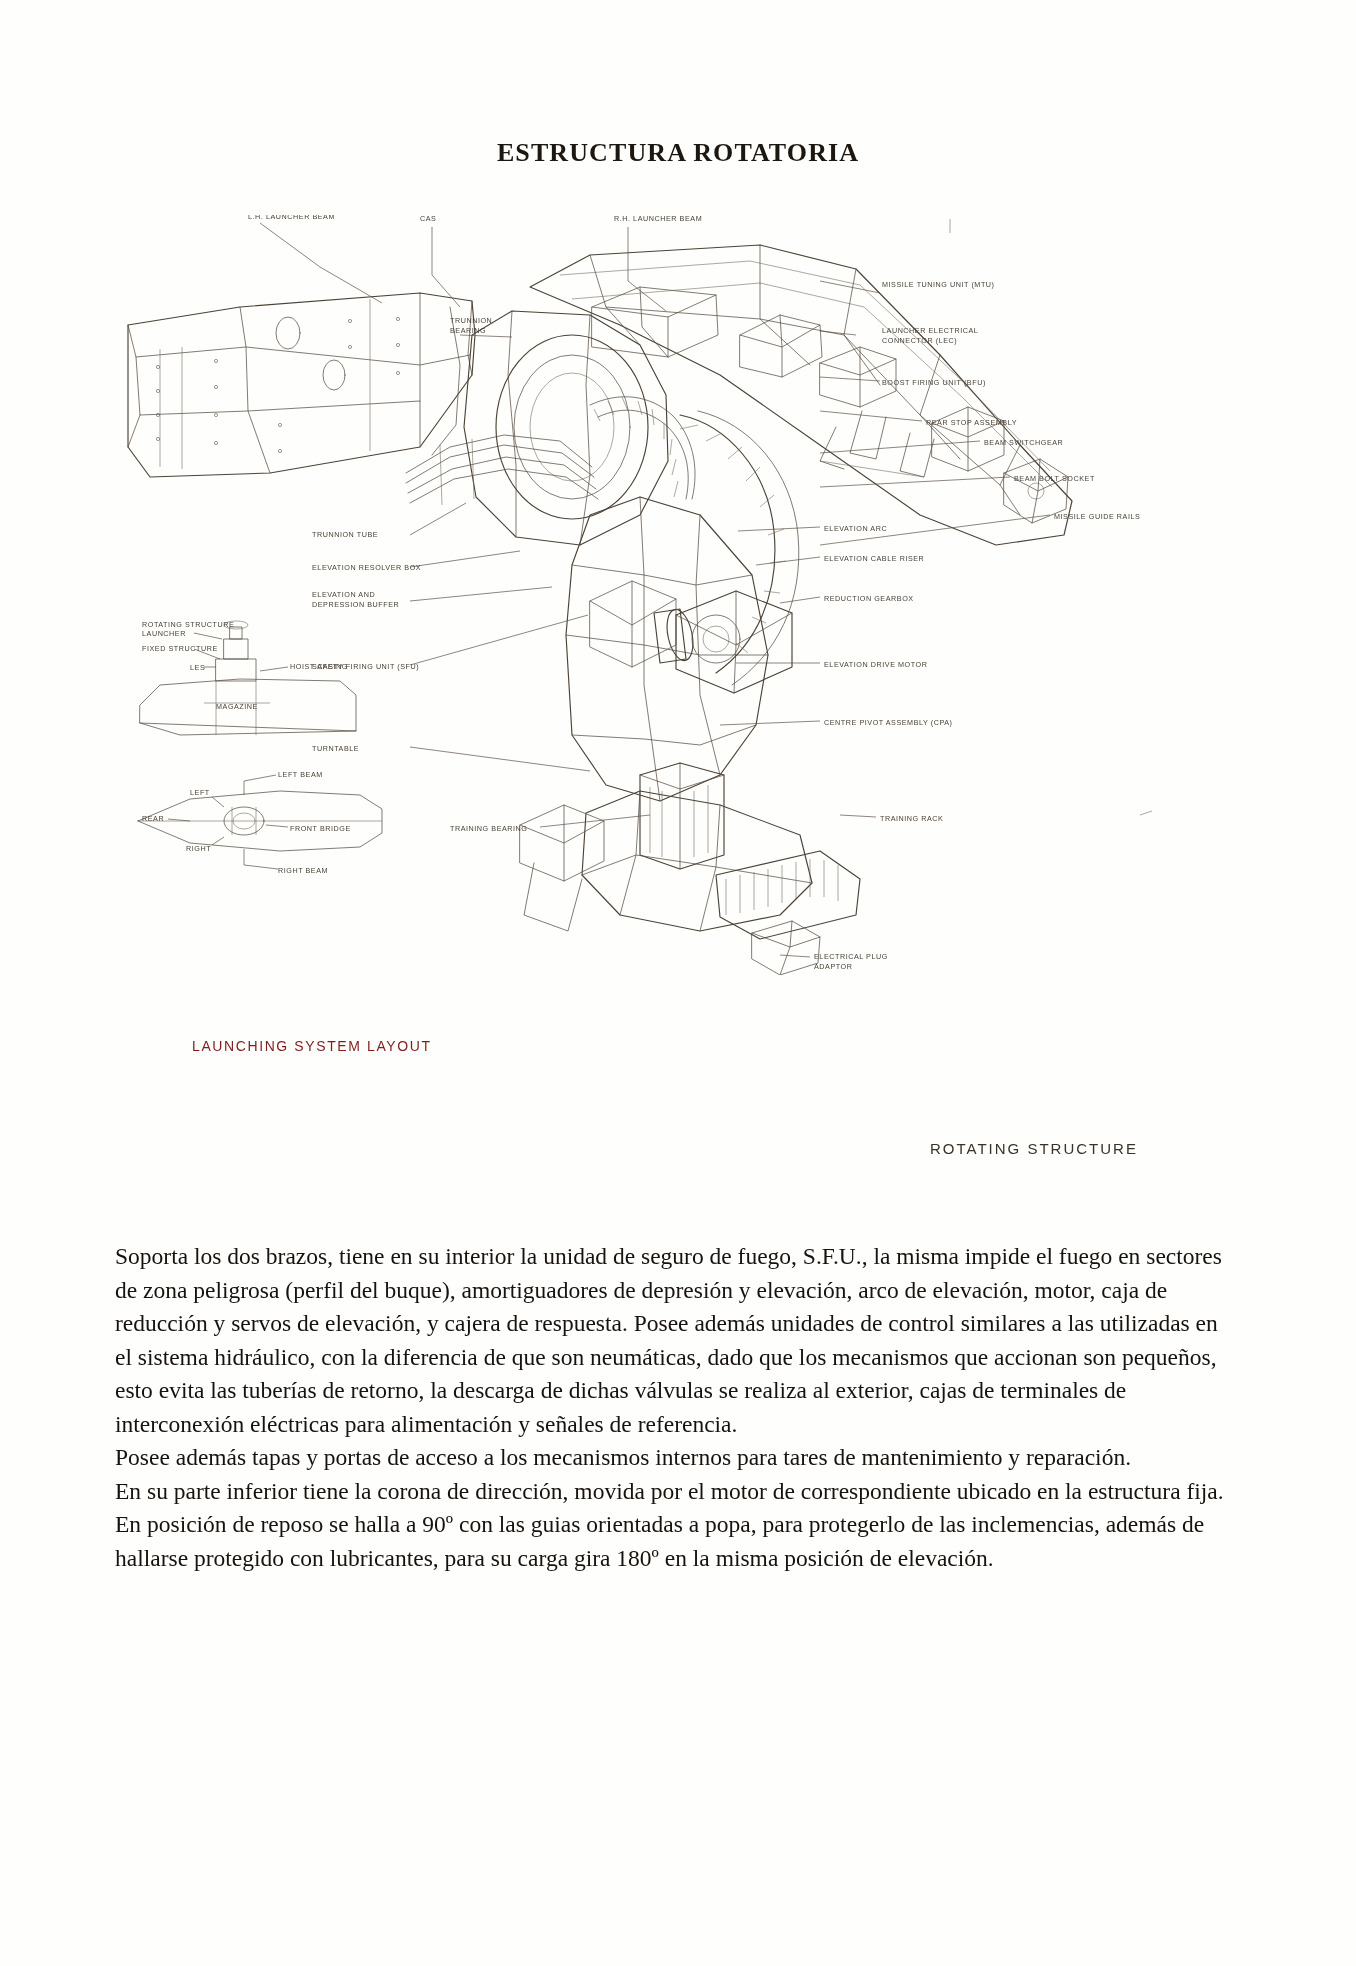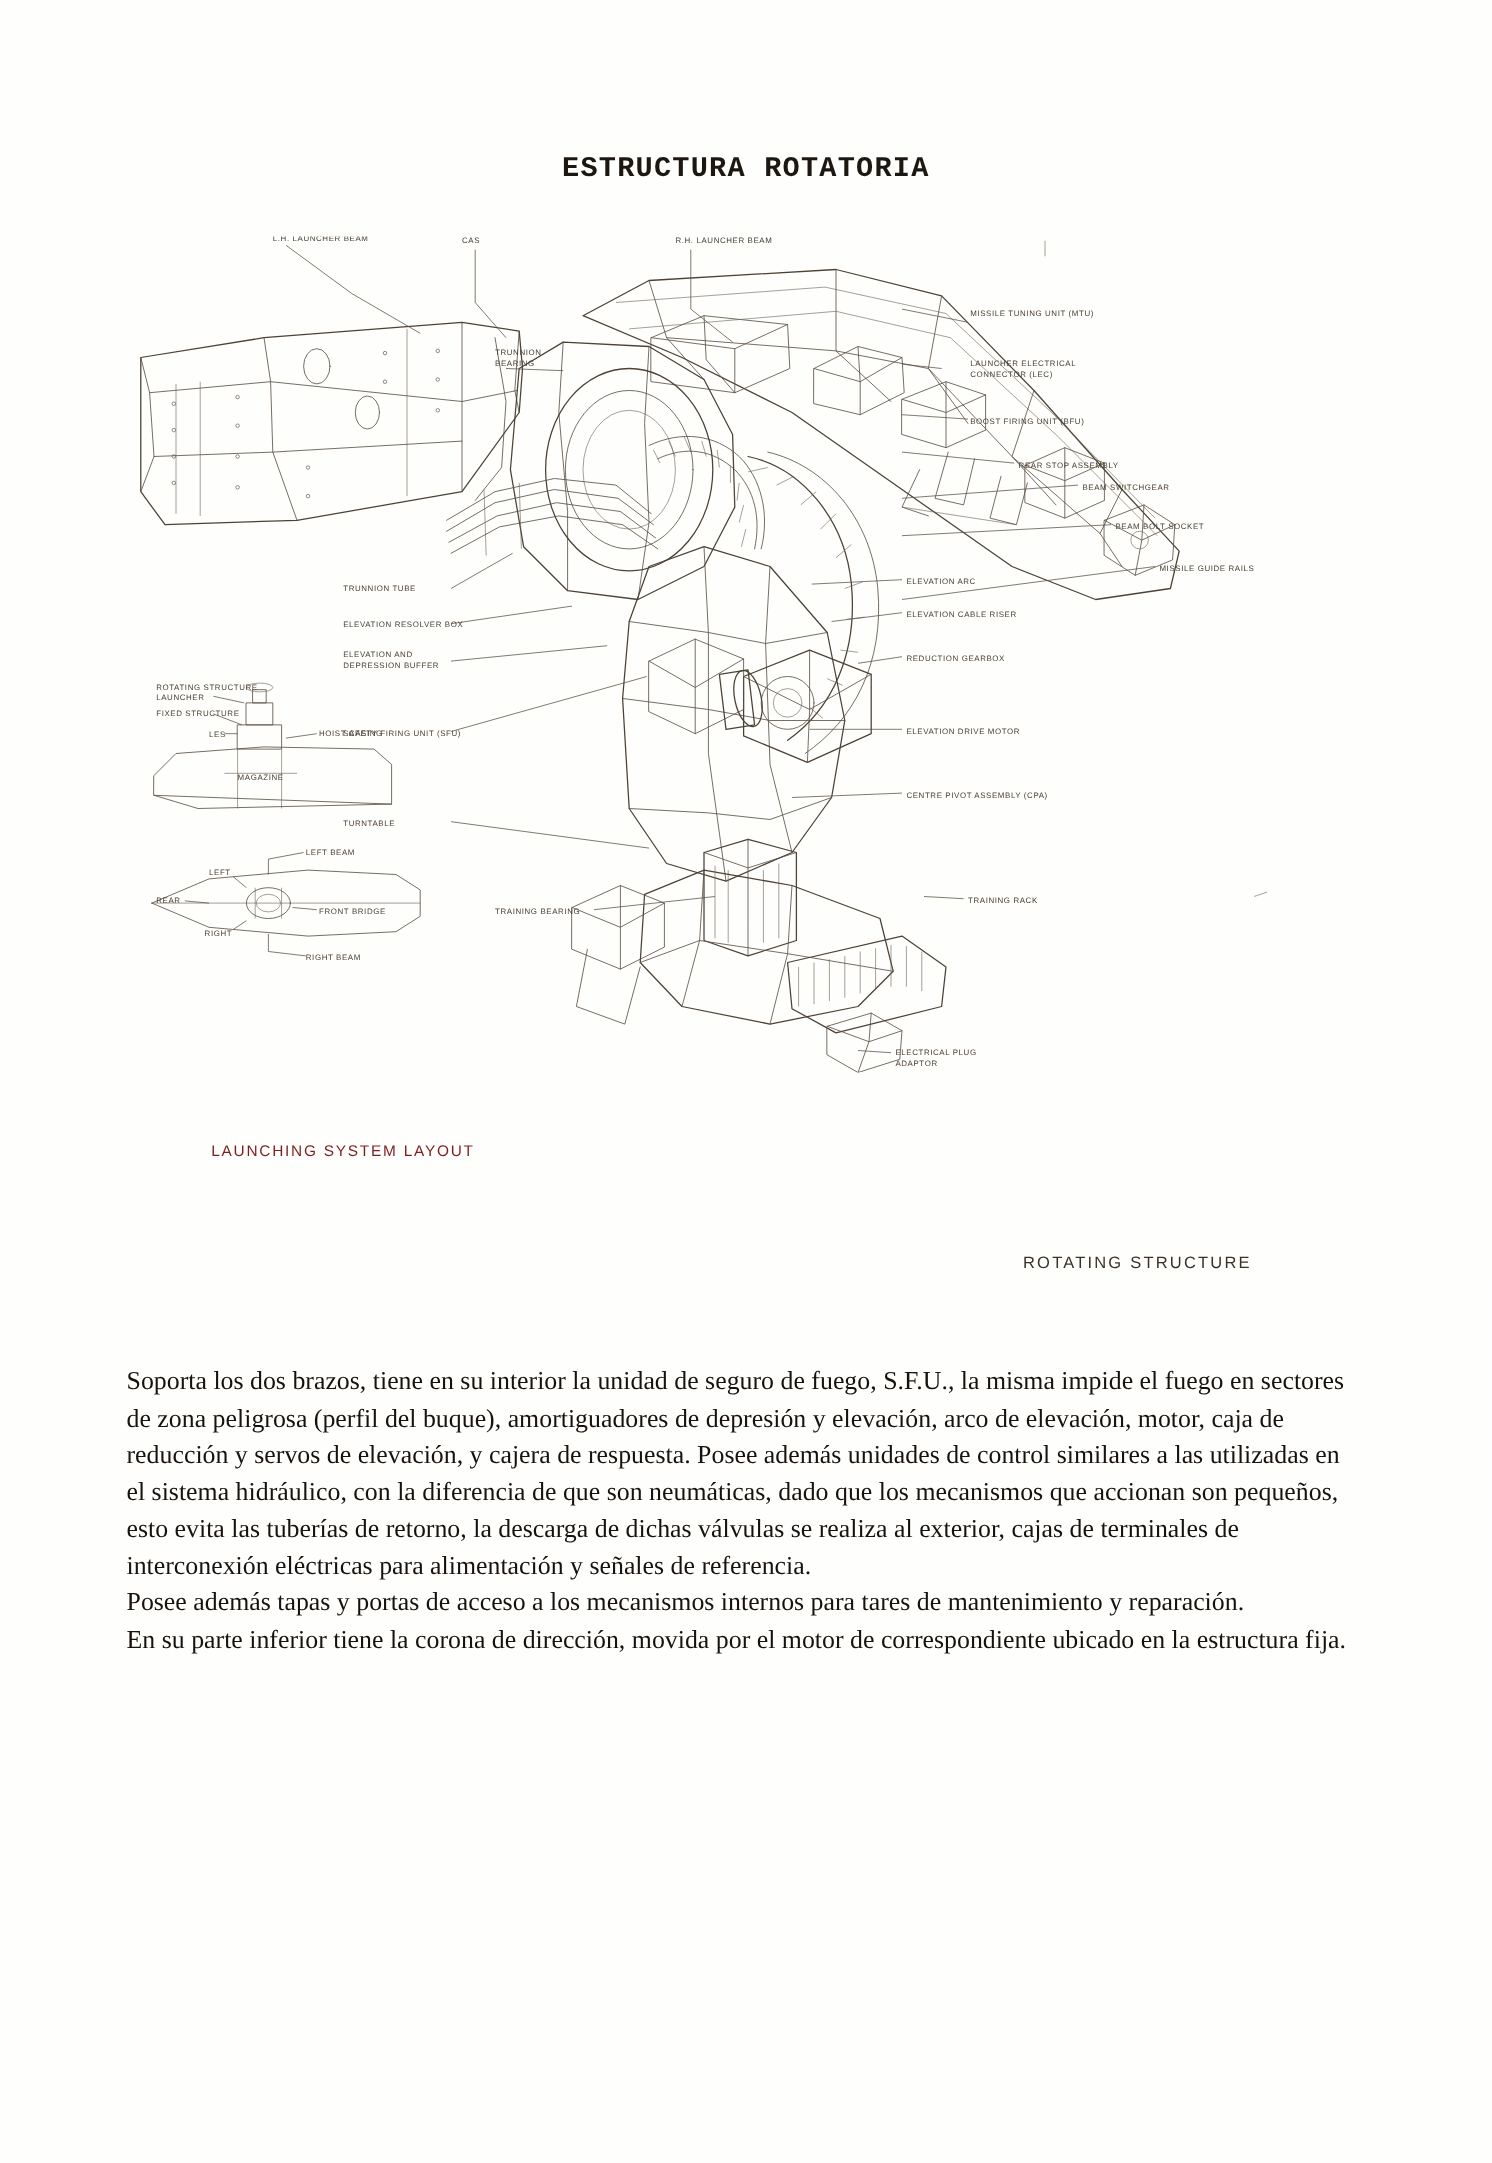--- a/index.html
+++ b/index.html
@@ -20,21 +20,21 @@
     position: absolute;
     inset: 0;
     background: #fefefd;
   }
   .page-title {
     position: absolute;
     top: 138px;
     left: 0;
     width: 100%;
     text-align: center;
-    font-family: Liberation Mono, monospace;
+    font-family: Liberation Serif, serif;
     font-weight: bold;
     font-size: 26px;
     letter-spacing: 1.1px;
     color: #1d1711;
   }
 
   
   .figure {
     position: absolute;
     top: 215px;
@@ -408,15 +408,16 @@
     </svg>
   </div>
 
   <div class="layout-caption">LAUNCHING SYSTEM LAYOUT</div>
   <div class="figure-caption">ROTATING STRUCTURE</div>
 
   <div class="body-text">
     <p>Soporta los dos brazos, tiene en su interior la unidad de seguro de fuego, S.F.U., la misma impide el fuego en sectores de zona peligrosa (perfil del buque), amortiguadores de depresión y elevación, arco de elevación, motor, caja de reducción y servos de elevación, y cajera de respuesta. Posee además unidades de control similares a las utilizadas en el sistema hidráulico, con la diferencia de que son neumáticas, dado que los mecanismos que accionan son pequeños, esto evita las tuberías de retorno, la descarga de dichas válvulas se realiza al exterior, cajas de terminales de interconexión eléctricas para alimentación y señales de referencia.</p>
     <p>Posee además tapas y portas de acceso a los mecanismos internos para tares de mantenimiento y reparación.</p>
     <p>En su parte inferior tiene la corona de dirección, movida por el motor de correspondiente ubicado en la estructura fija.</p>
+    <p>En posición de reposo se halla a 90º con las guias orientadas a popa, para protegerlo de las inclemencias, además de hallarse protegido con lubricantes, para su carga gira 180º en la misma posición de elevación.</p>
   </div>
 
 </div>
 
 </body></html>

